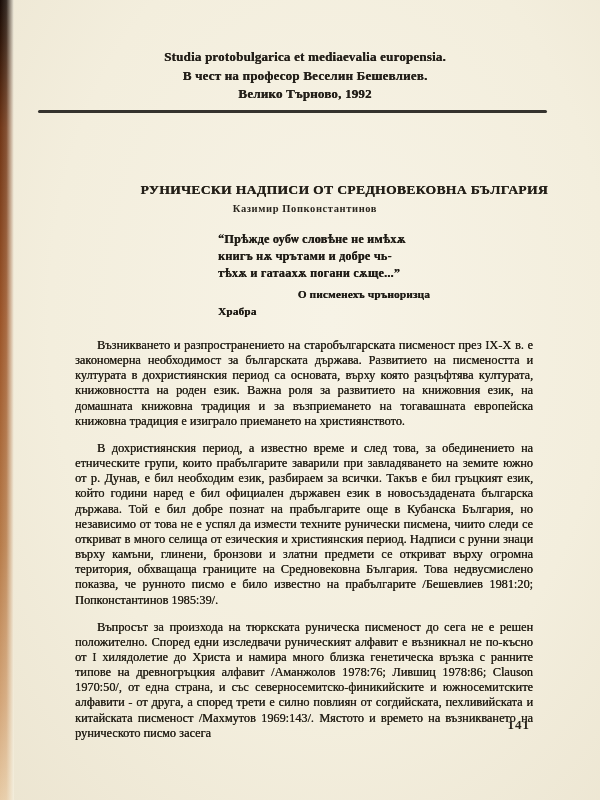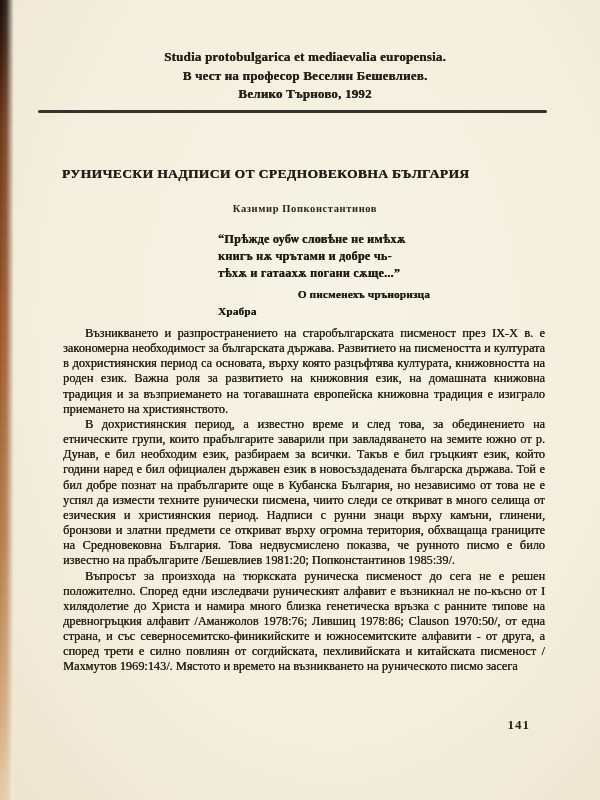--- a/index.html
+++ b/index.html
@@ -49,22 +49,22 @@
   }
   .rule {
     position: absolute;
     left: 38px; right: 53px; top: 110px;
     height: 3px;
     background: #35332e;
     border-radius: 2px;
   }
   .title {
     position: absolute;
-    left: 62px; right: 52px; top: 166px;
-    text-align: left;
+    left: 62px; right: 52px; top: 182px;
+    text-align: right;
     font-weight: bold;
     font-size: 13.5px;
     letter-spacing: 0.4px;
     color: #242019;
     text-shadow: 0.3px 0 0 currentColor;
   }
   .author {
     position: absolute;
     left: 62px; right: 52px; top: 203px;
     text-align: center;
@@ -98,21 +98,21 @@
     position: absolute;
     left: 63px; top: 326px;
     width: 482px;
     font-size: 12.3px;
     line-height: 15.15px;
     text-align: justify;
     color: #262219;
     text-shadow: 0.25px 0 0 currentColor;
   }
   .body-text p {
-    margin: 0;
+    margin: 12px;
     text-indent: 22px;
   }
   .page-number {
     position: absolute;
     left: 48px; top: 717px;
     width: 482px;
     text-align: right;
     font-weight: bold;
     font-size: 13px;
     letter-spacing: 1px;

